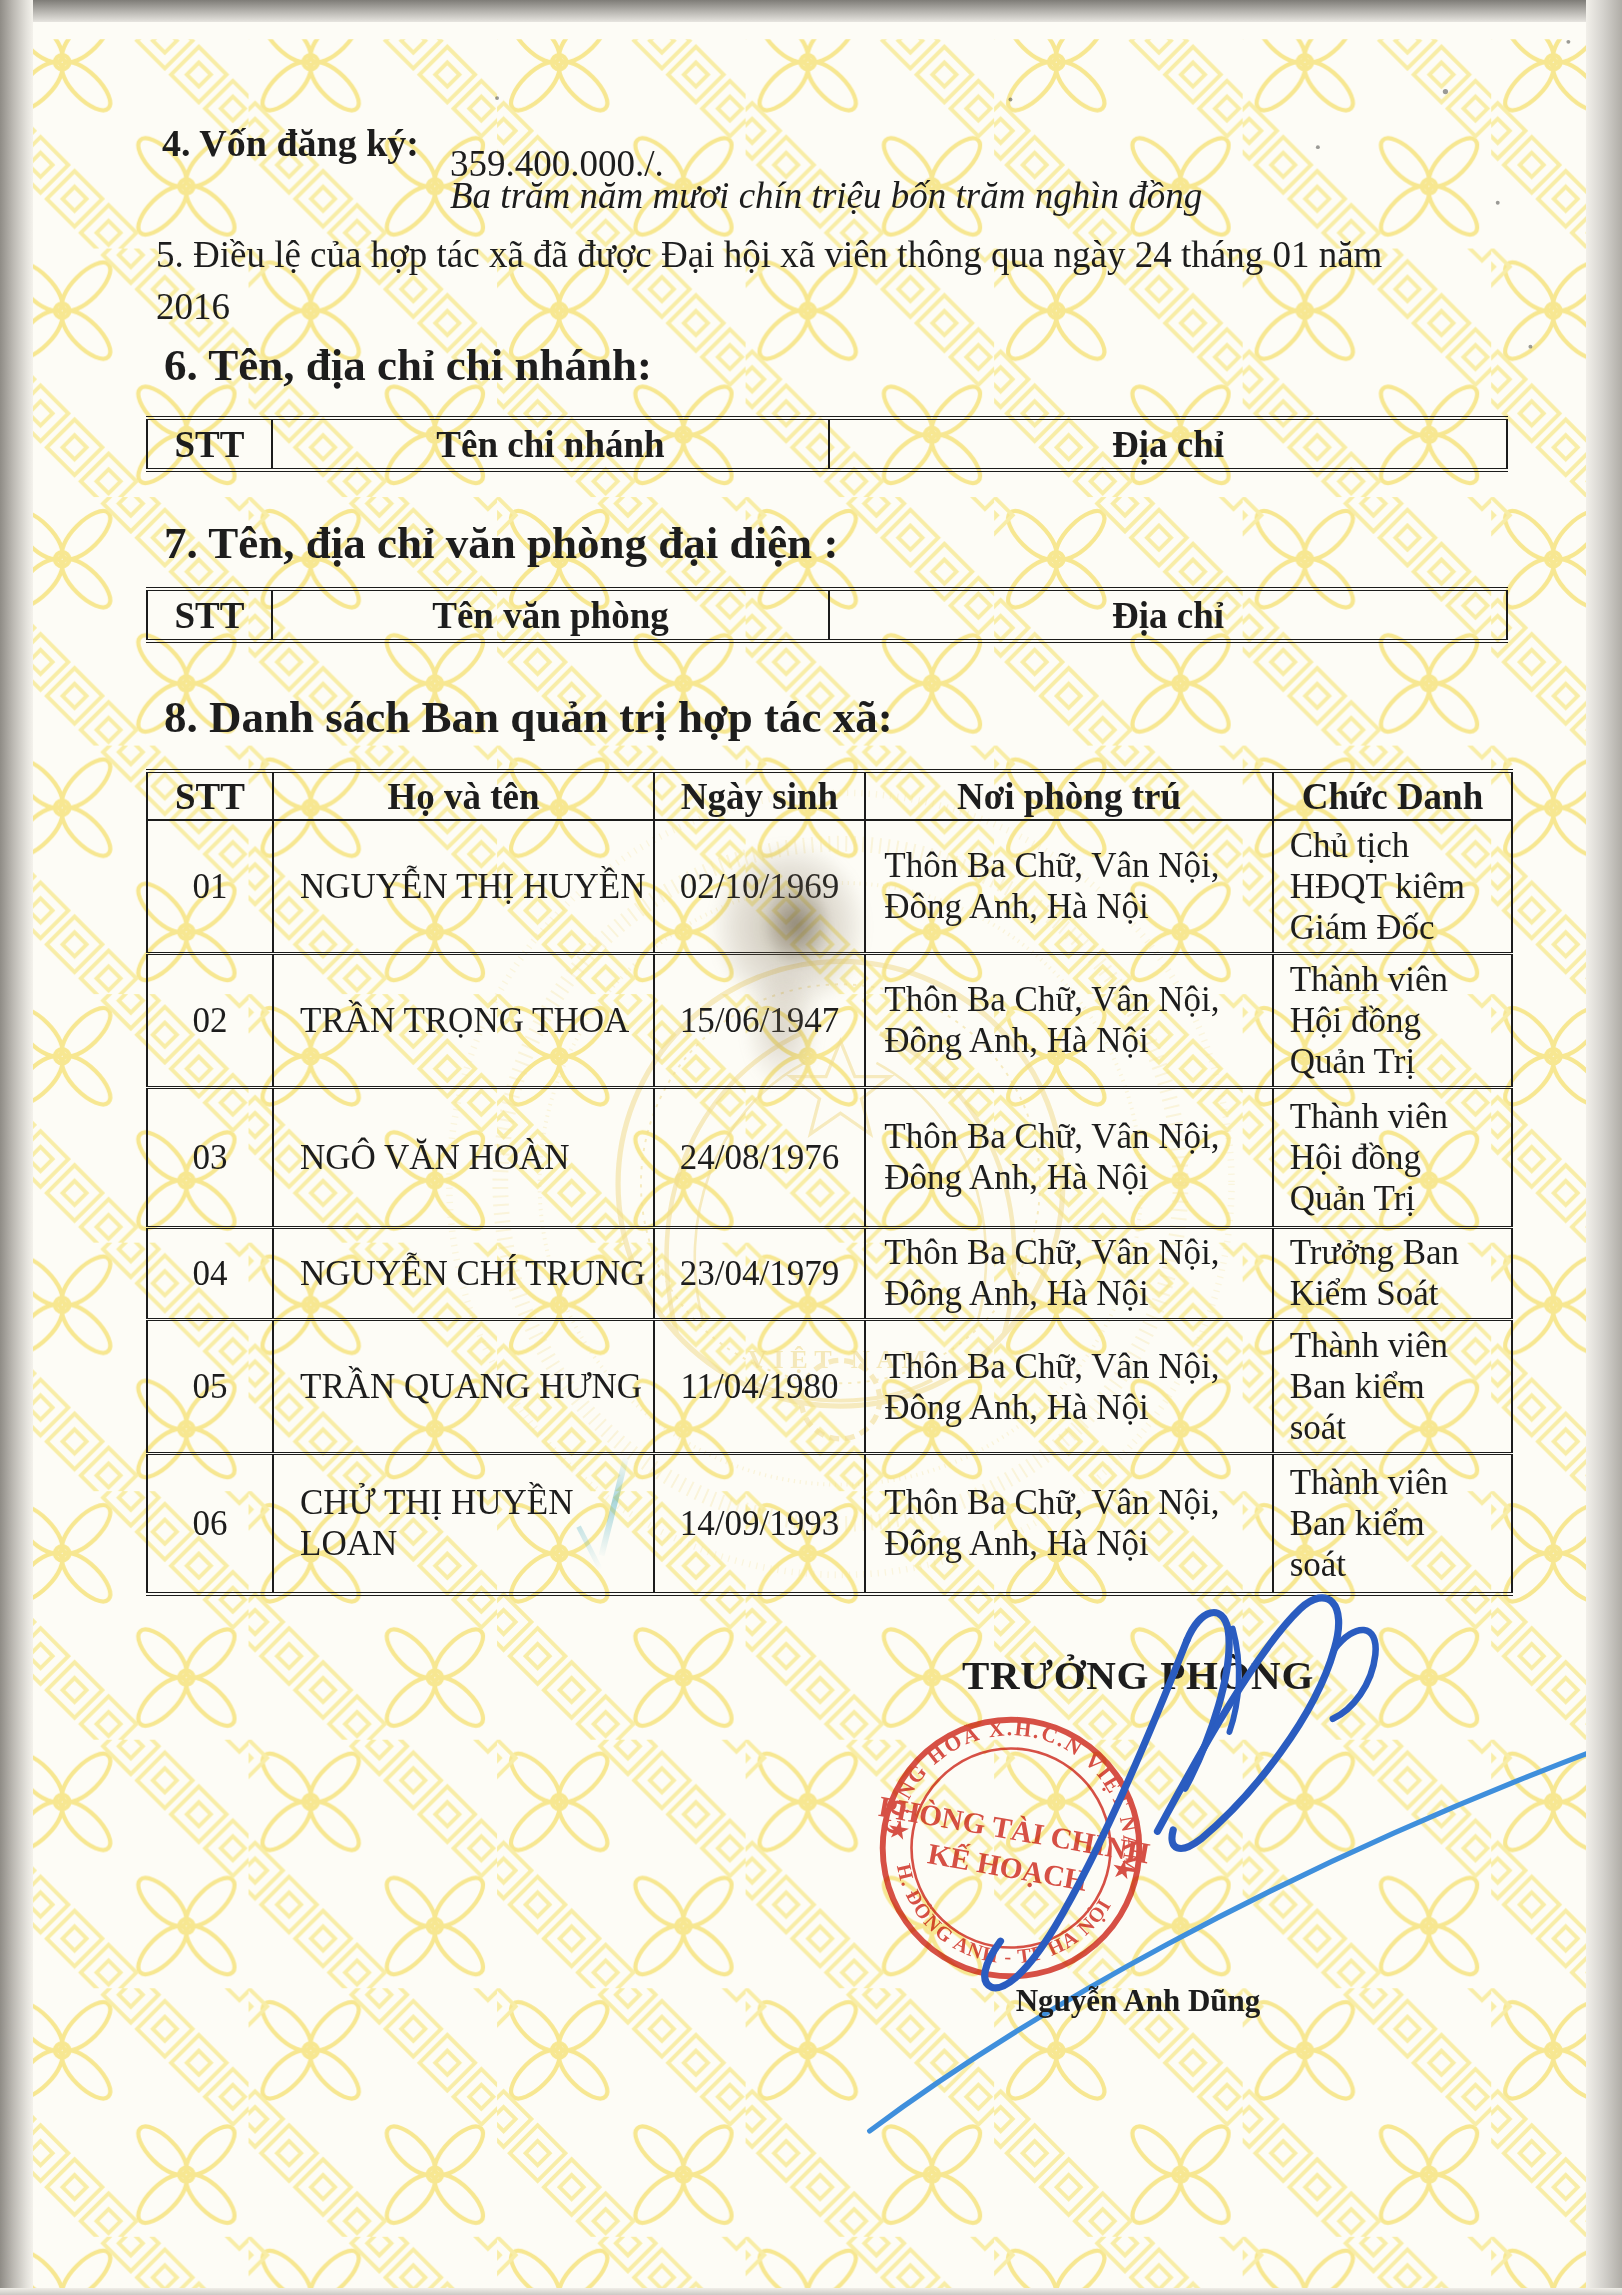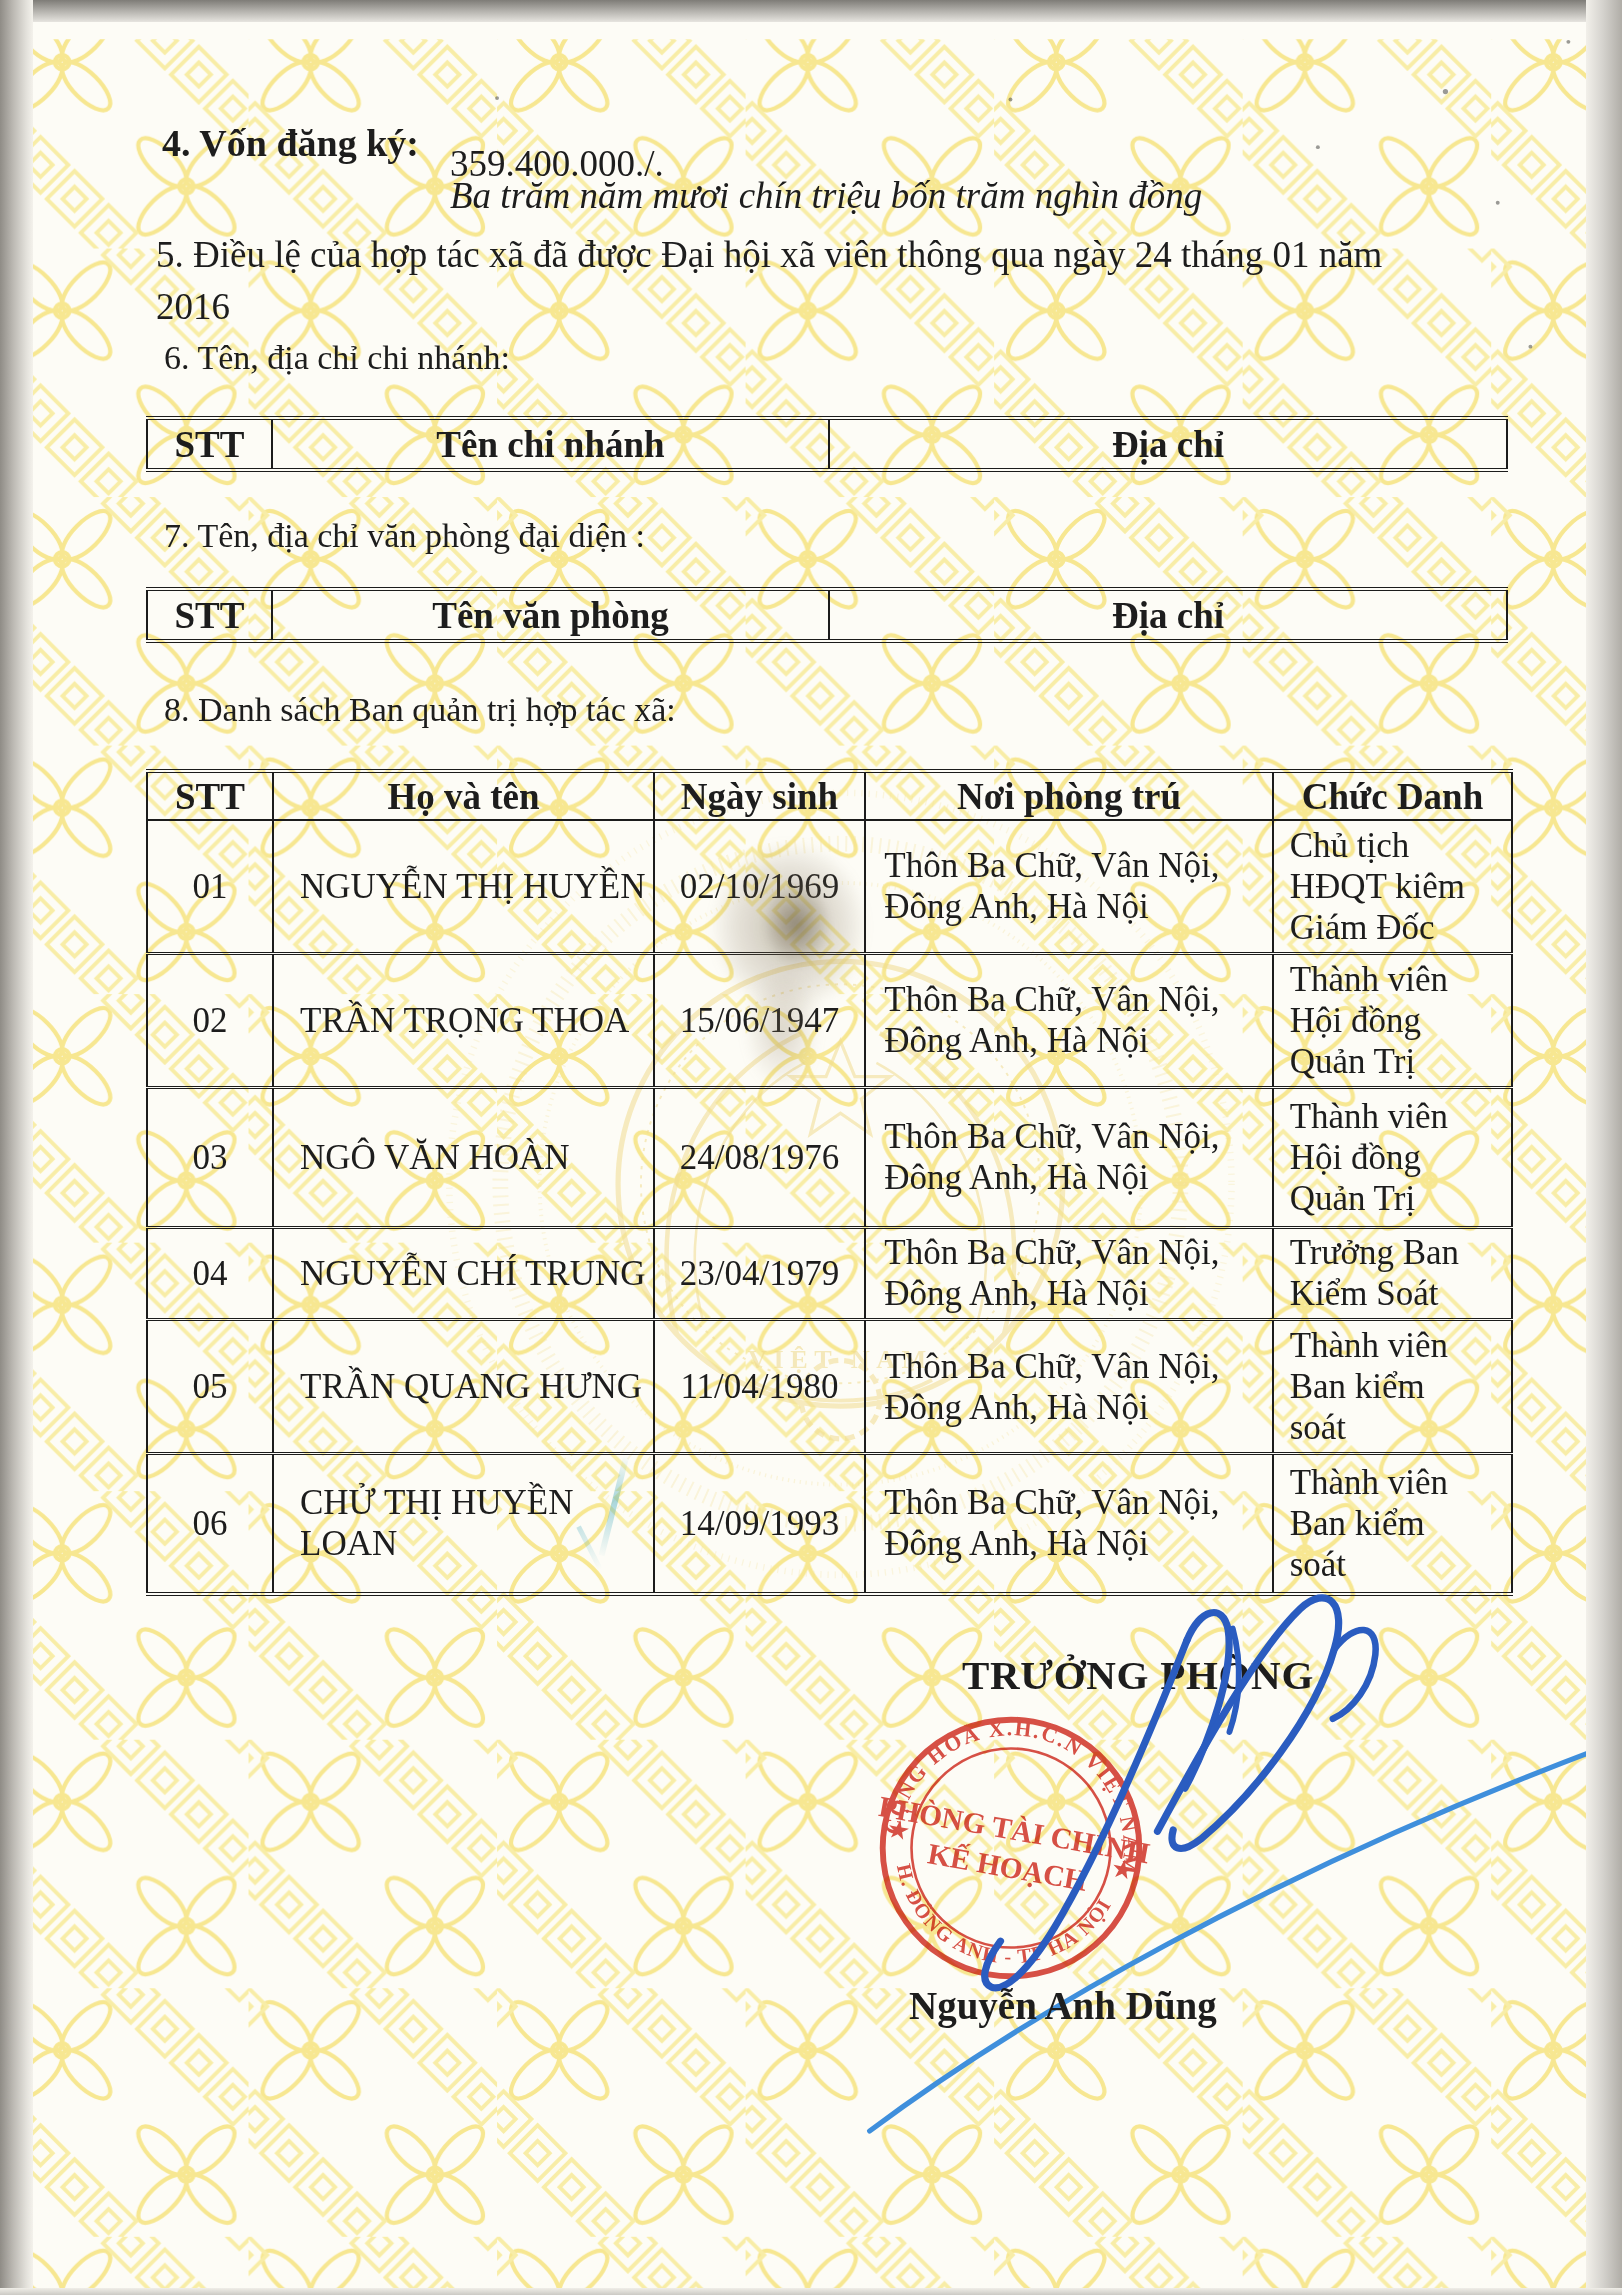--- a/index.html
+++ b/index.html
@@ -10,21 +10,21 @@
     color:#1d1d1d;
   }
   .paper{position:absolute;inset:0;background:#fdfcf6;}
   .bg-svg{position:absolute;left:0;top:0;}
   .abs{position:absolute;}
   
   .edge-top{left:0;top:0;width:1622px;height:22px;background:linear-gradient(180deg,#7e7c77,#b9b7b2 55%,#e6e4df);}
   .edge-left{left:0;top:0;width:33px;height:2295px;background:linear-gradient(90deg,#8f8c86,#bcb9b3 40%,#e3e1db 80%,#f4f2ec);}
   .edge-right{left:1586px;top:0;width:37px;height:2295px;background:linear-gradient(270deg,#aeaba5,#d5d3ce 55%,#f2f0ea);}
   .edge-bottom{left:0;top:2288px;width:1622px;height:7.9px;background:linear-gradient(0deg,#c6c4bf,#f0eee8);}
-  .h{font-size:34px;font-weight:normal;line-height:1.3;}
+  .h{font-size:45px;font-weight:bold;line-height:1.3;}
   .cap-label{left:162px;top:115px;width:262px;font-size:38px;font-weight:bold;line-height:56px;}
   .cap-value{left:450px;top:119px;font-size:37px;margin-top:23px;}
   .cap-words{left:450px;top:174px;font-size:37px;font-style:italic;}
   .clause5-1{left:156px;top:233px;font-size:37px;}
   .clause5-2{left:156px;top:285px;font-size:37px;}
   .h6{left:164px;top:336px;}
   .h7{left:164px;top:514px;}
   .h8{left:164px;top:688px;}
   table{border-collapse:collapse;table-layout:fixed;background:transparent;}
   .mini-table{left:146px;width:1358px;}
@@ -45,21 +45,21 @@
     text-align:center;font-weight:bold;font-size:37px;height:46px;padding:0;
   }
   .board tr.r td{border-bottom:3.9px double #1c1c1c;}
   .board tr.last td{border-bottom:4.6px double #1c1c1c;}
   .board td.c-stt{text-align:center;}
   .board td.c-name{padding-left:26px;}
   .board td.c-dob{text-align:center;}
   .board td.c-addr{padding-left:18.3px;padding-right:11.8px;}
   .board td.c-title{padding-left:15.7px;padding-right:32px;}
   .sig-title{left:909px;top:1651px;width:458px;text-align:center;font-size:41px;font-weight:bold;letter-spacing:0.7px;}
-  .sig-name{left:909px;top:1983px;width:458px;text-align:left;font-size:39px;font-weight:bold;}
+  .sig-name{left:909px;top:1983px;width:458px;text-align:center;font-size:31px;font-weight:bold;}
   
   .stain1{left:688px;top:816px;width:203px;height:222px;filter:blur(4.6px);
     background:radial-gradient(closest-side,rgba(122,106,80,.42),rgba(122,106,80,.16) 55%,rgba(122,106,80,0) 78%);}
   .stain1b{left:751px;top:865px;width:92px;height:118px;filter:blur(3.3px);
     background:radial-gradient(closest-side,rgba(92,82,60,.5),rgba(92,82,60,0) 75%);}
   .stain1c{left:733px;top:950px;width:98px;height:157px;filter:blur(5.2px);
     background:radial-gradient(closest-side,rgba(138,120,94,.30),rgba(138,120,94,0) 78%);}
   .smear1{left:611px;top:1454px;width:5.9px;height:103px;transform:rotate(14deg);opacity:.55;
     background:linear-gradient(180deg,rgba(80,180,195,0),rgba(60,165,185,.8) 45%,rgba(80,180,195,.05));}
   .smear2{left:587px;top:1524px;width:4.6px;height:48px;transform:rotate(-27deg);opacity:.4;

